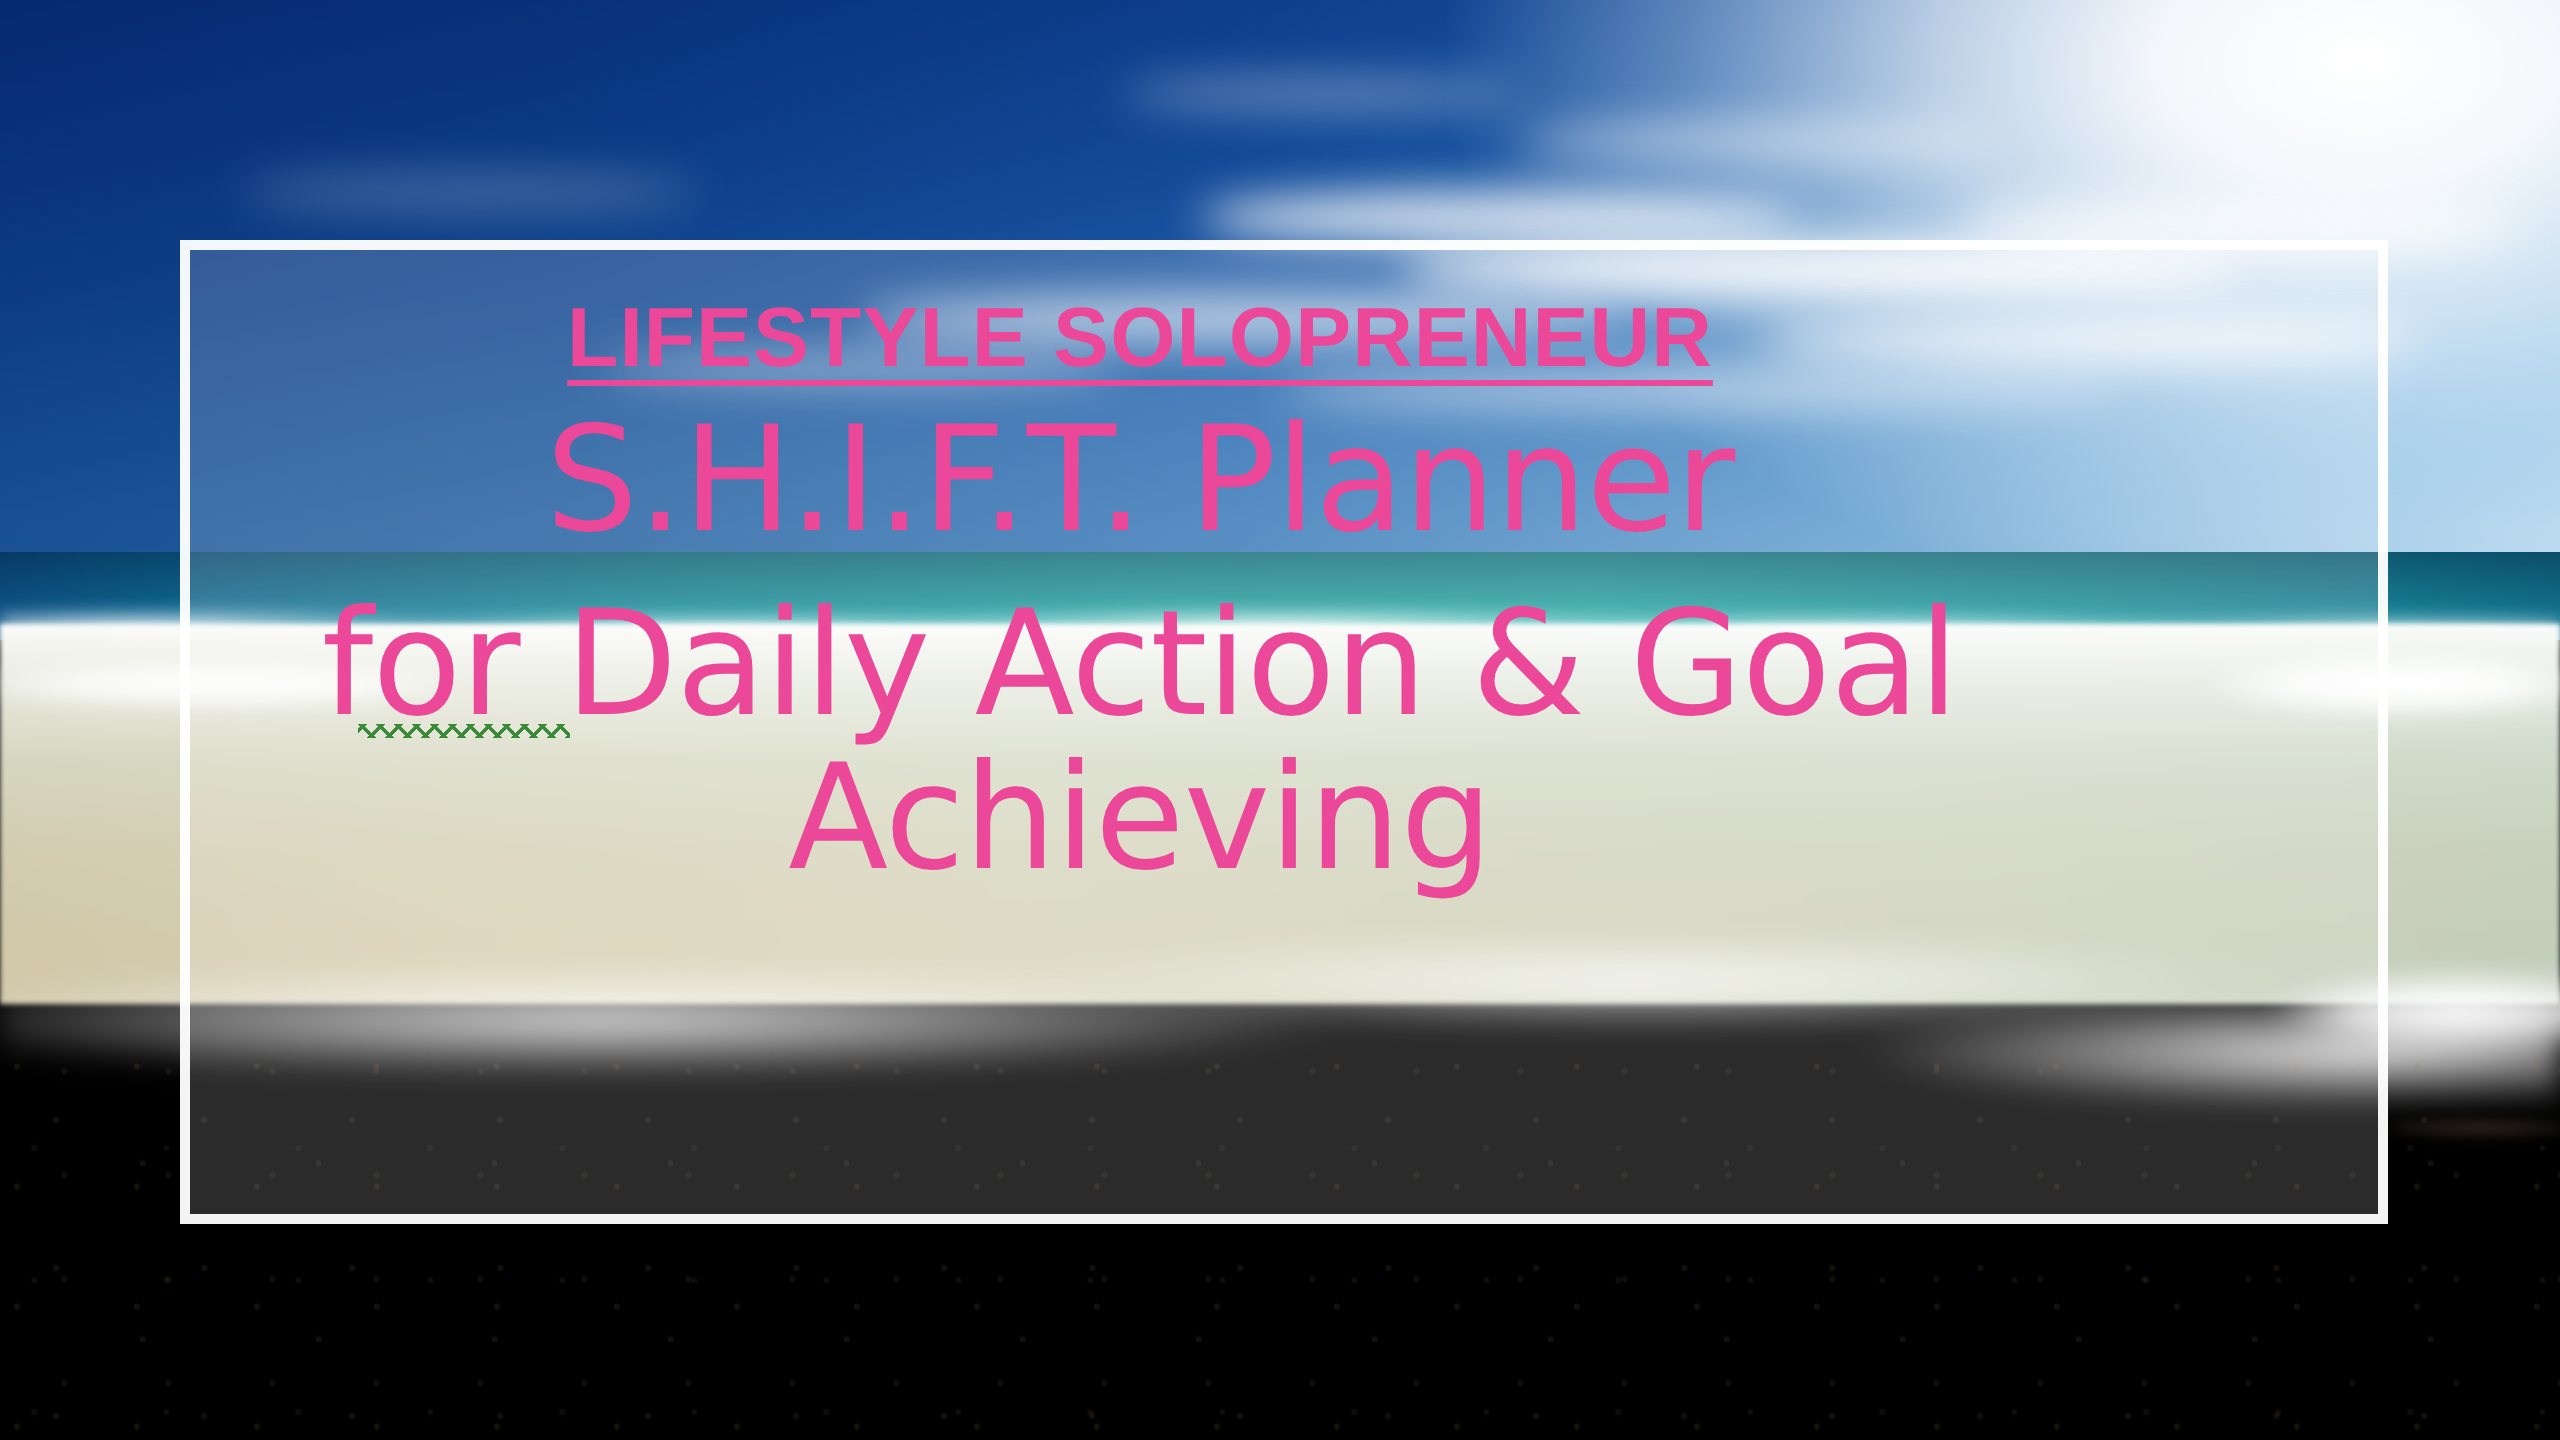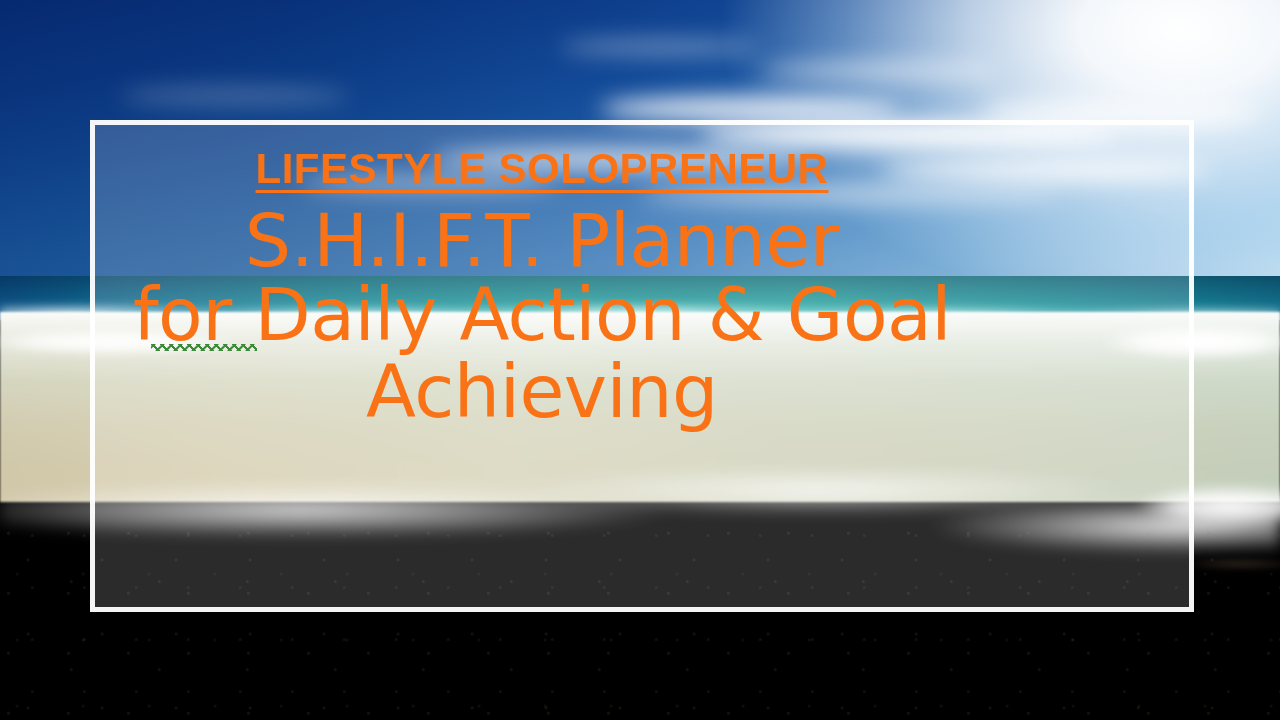--- a/index.html
+++ b/index.html
@@ -186,21 +186,22 @@
   }
 
   
   .textblock {
     position: absolute;
     left: 90px; top: 120px;
     width: 904px; height: 492px;
     display: flex;
     flex-direction: column;
     align-items: center;
-    color: #f97316;
+    color: #ec4899;
+    padding-left: 28px;
   }
   .eyebrow {
     margin-top: 28px;
     font-family: "Liberation Sans Narrow", "Liberation Sans", sans-serif;
     font-weight: 700;
     font-size: 42px;
     line-height: 1;
     letter-spacing: .5px;
     text-decoration: underline;
     text-underline-offset: 7px;
@@ -210,21 +211,21 @@
   .headline {
     font-family: "DejaVu Sans", sans-serif;
     font-weight: 400;
     font-size: 73px;
     line-height: 1.02;
     letter-spacing: -.5px;
     text-align: center;
     white-space: nowrap;
   }
   .hl1 { margin-top: 14px; }
-  .hl2 { margin-top: 0; position: relative; }
+  .hl2 { margin-top: 18px; position: relative; }
   .hl3 { margin-top: 2px; }
   
   .squiggle {
     position: absolute;
     left: 18px;
     bottom: 2px;
     width: 106px;
     height: 7px;
     background-repeat: repeat-x;
     background-size: 9px 7px;

